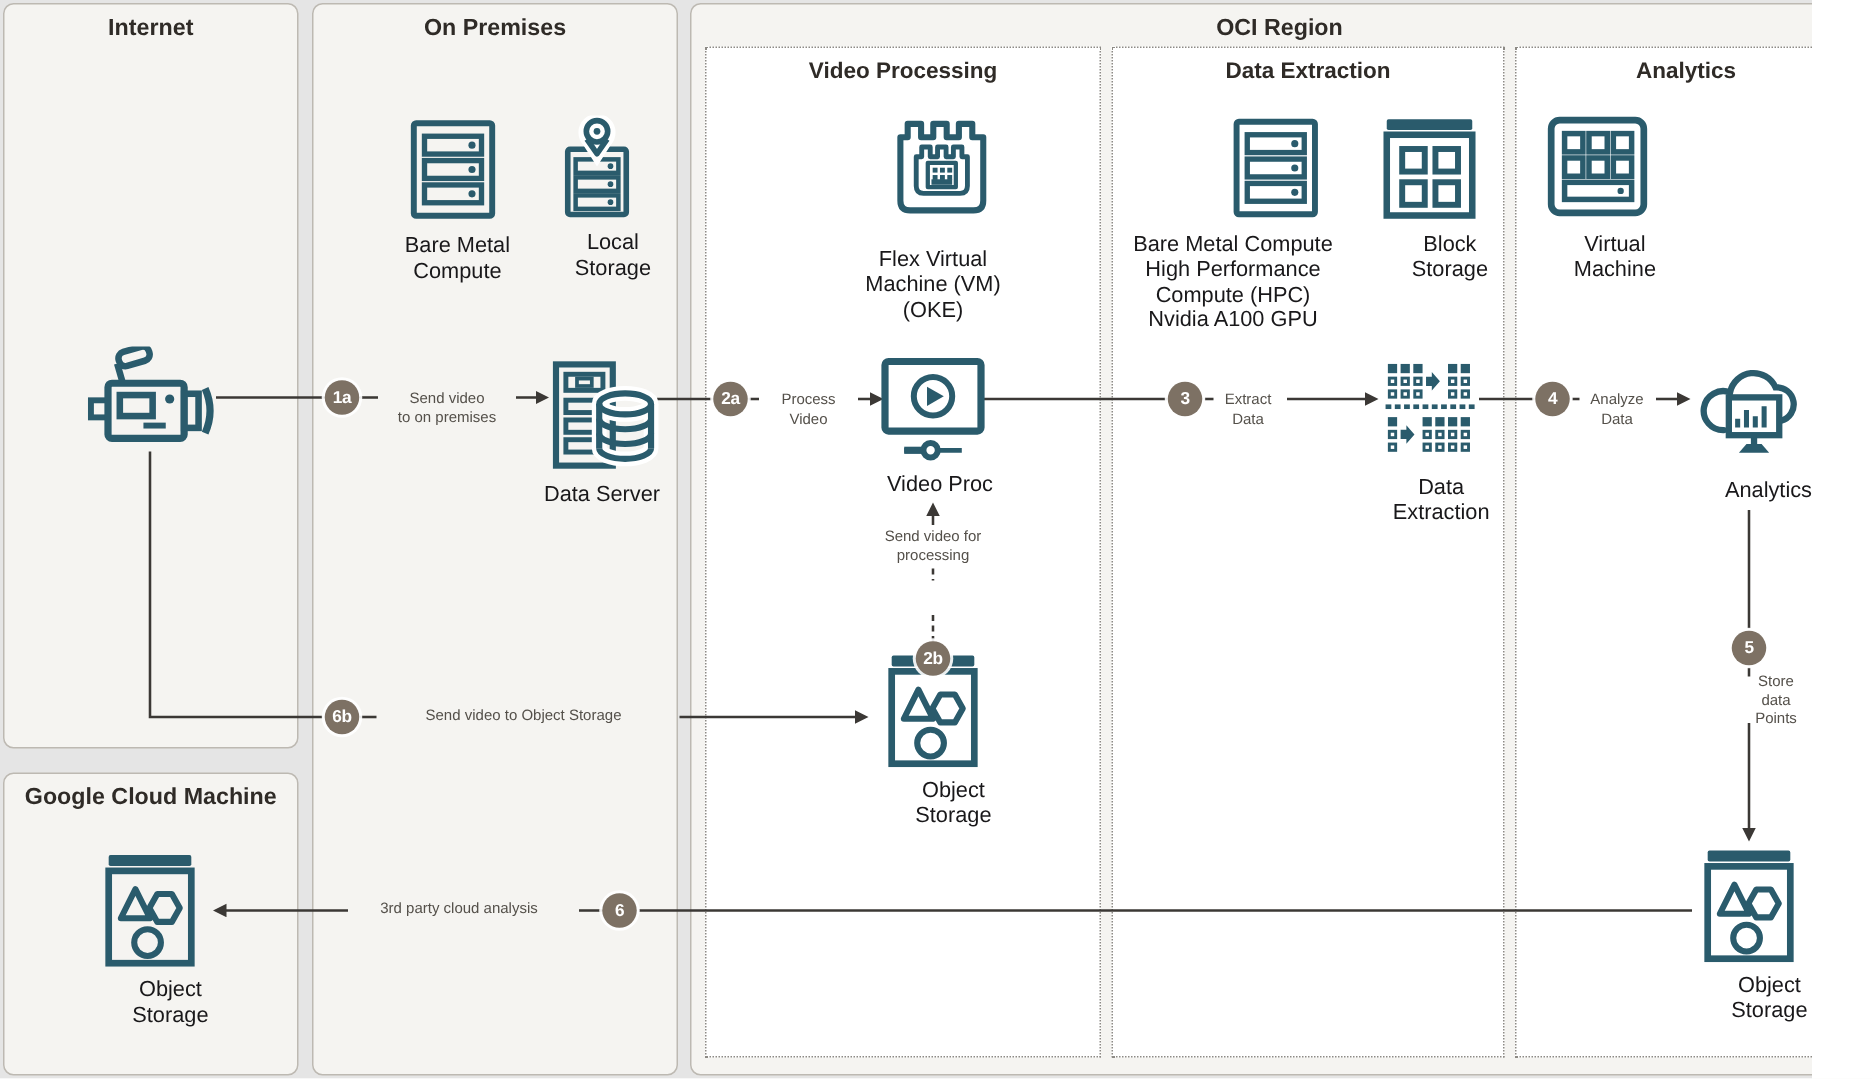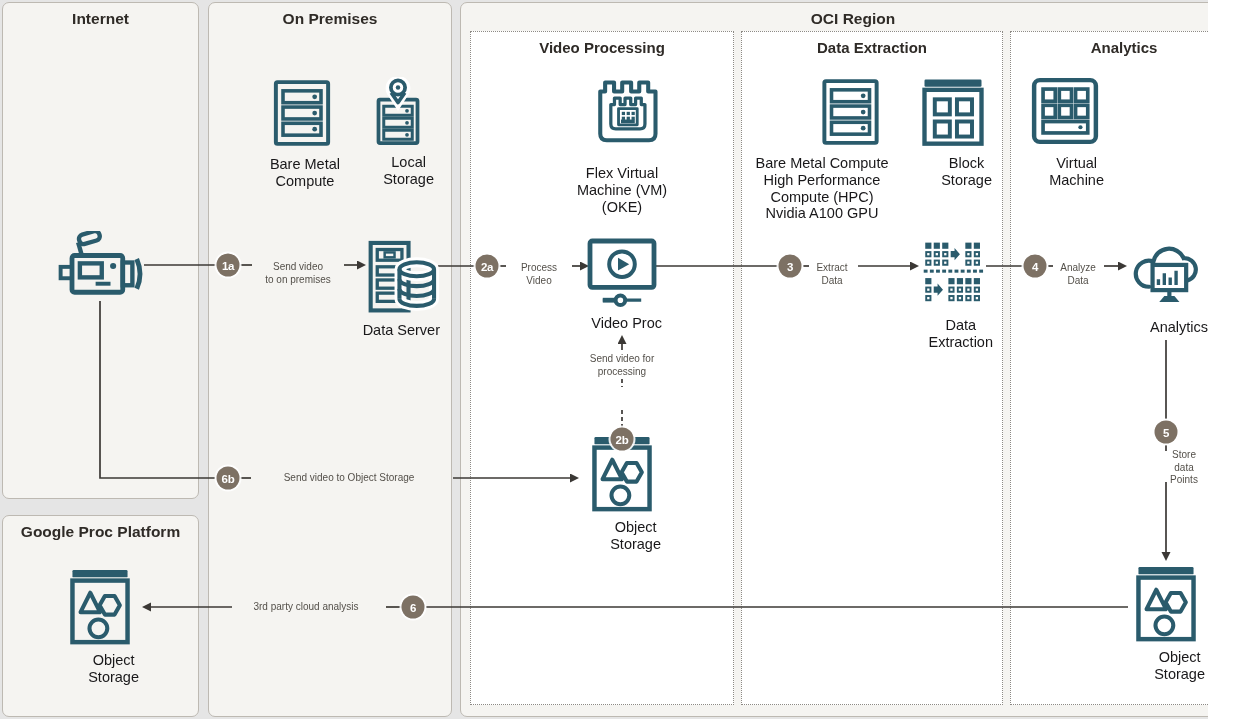--- a/index.html
+++ b/index.html
@@ -20,21 +20,21 @@
 </style>
 </head>
 <body>
 
 <div class="canvas">
 
   <div class="region" style="left:2px;top:2px;width:197px;height:497px;">
     <div class="region-title">Internet</div>
   </div>
   <div class="region" style="left:2px;top:515px;width:197px;height:202px;">
-    <div class="region-title">Google Proc Platform</div>
+    <div class="region-title">Google Cloud Machine</div>
   </div>
   <div class="region" style="left:208px;top:2px;width:244px;height:715px;">
     <div class="region-title">On Premises</div>
   </div>
   <div class="region" style="left:460px;top:2px;width:786px;height:715px;">
     <div class="region-title">OCI Region</div>
   </div>
   <div class="subregion" style="left:470px;top:31px;width:264px;height:674px;"></div>
   <div class="subregion" style="left:741px;top:31px;width:262px;height:674px;"></div>
   <div class="subregion" style="left:1010px;top:31px;width:228px;height:674px;"></div>

